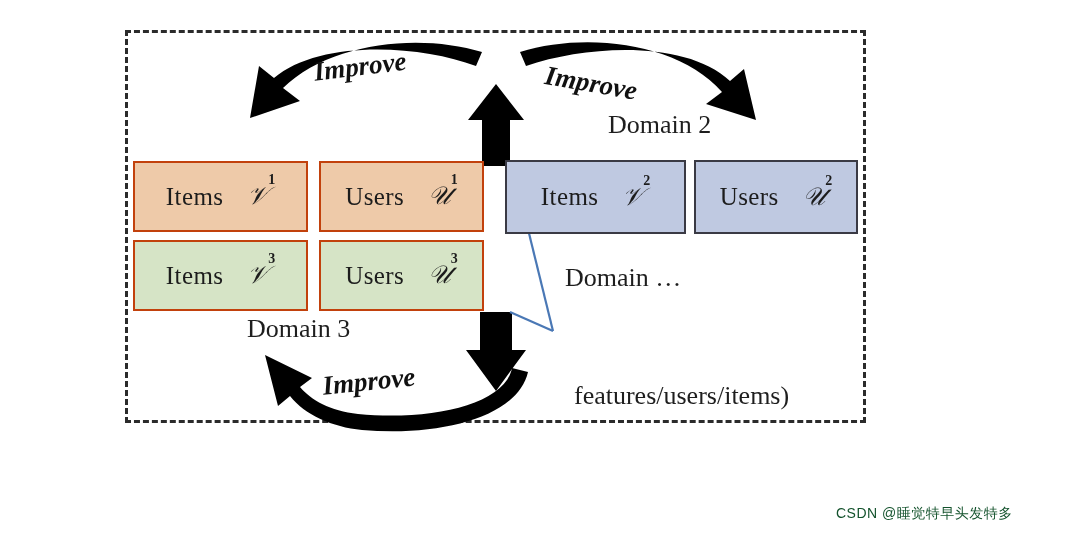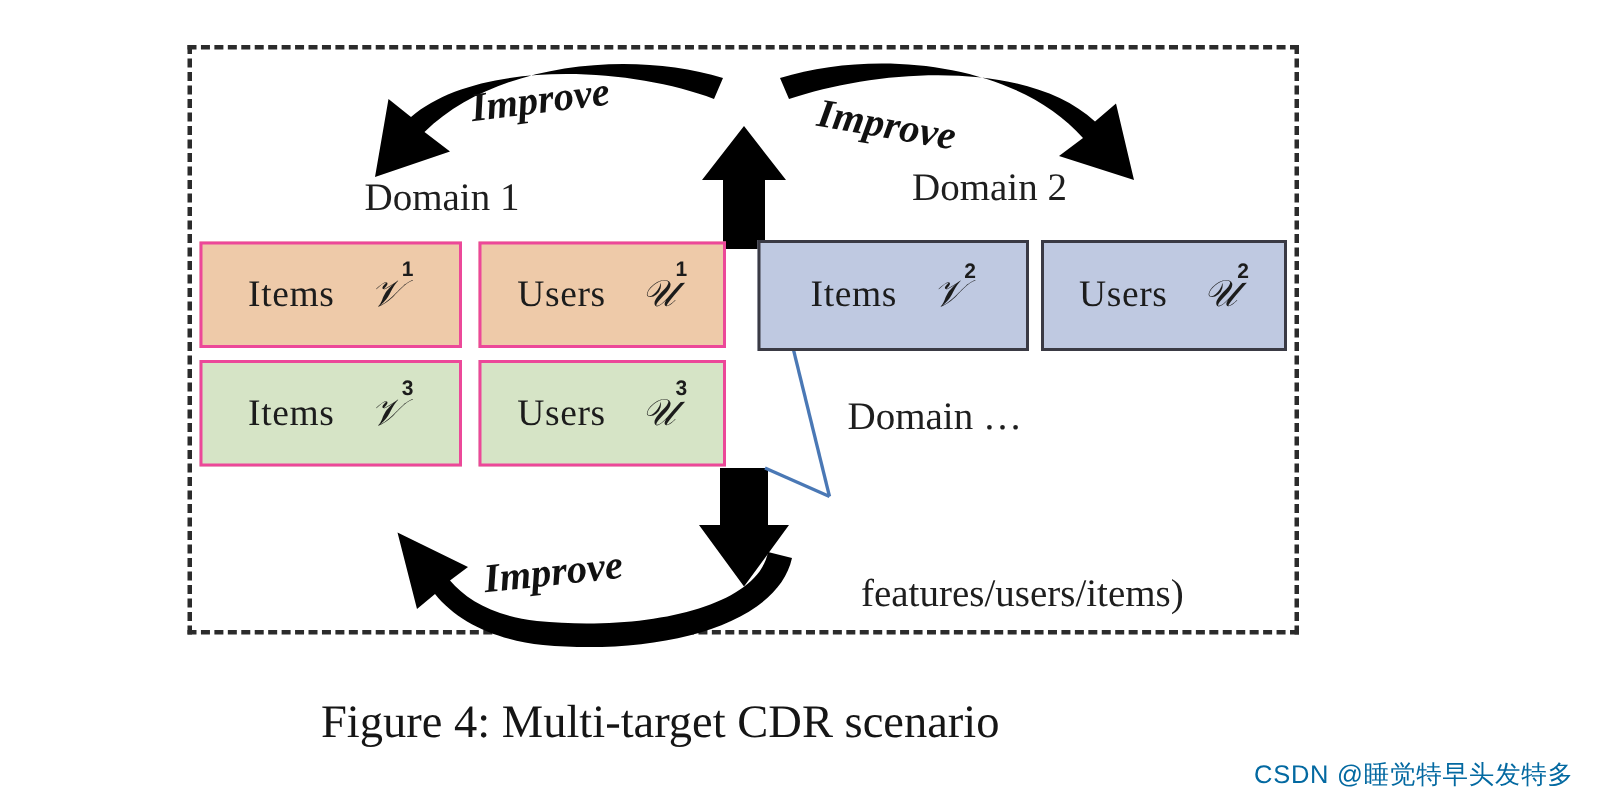--- a/index.html
+++ b/index.html
@@ -18,31 +18,31 @@
     left:125px;top:30px;
     width:741px;height:393px;
     border:3px dashed #2b2b2b;
     box-sizing:border-box;
   }
 
   
   .ebox{
     position:absolute;
     box-sizing:border-box;
-    border:2px solid #ec4899;
+    border:2px solid #c2410c;
     display:flex;
     align-items:center;
     justify-content:center;
     font-family:"Liberation Serif", serif;
     color:#1c1c1c;
     white-space:nowrap;
   }
   .ebox .lbl{font-size:25px;letter-spacing:.4px;}
   .ebox .sym{
-    font-family:Liberation Sans, sans-serif;
+    font-family:Liberation Serif, serif;
     font-style:italic;
     font-size:25px;
     margin-left:24px;
     position:relative;
   }
   .ebox .sym sup{font-size:14px;font-style:normal;font-weight:bold;top:-.75em;position:relative;}
 
   .orange{background:#eecaa9;}
   .green {background:#d6e4c6;}
   .blue  {background:#bfc9e1;border-color:#3a3a44;}
@@ -95,21 +95,21 @@
   }
 
   
   .wm{
     position:absolute;
     color:#d8d8d8;
     white-space:nowrap;
     font-family:"Liberation Sans", sans-serif;
   }
   #wm-zhihu{left:703px;top:450px;font-size:27px;letter-spacing:1px;}
-  #wm-csdn{left:836px;top:505px;font-size:17px;letter-spacing:.5px;color:#0369a1;}
+  #wm-csdn{left:836px;top:505px;font-size:14px;letter-spacing:.5px;color:#14532d;}
 
   svg.overlay{position:absolute;left:0;top:0;width:1080px;height:538px;pointer-events:none;}
 </style>
 </head>
 <body>
 
 <div id="stage">
 
   <div class="frame"></div>
 
@@ -168,22 +168,22 @@
         C 440 437, 518 417, 528 372
         Z"></path>
     </g>
 
     <g stroke="#4a78b5" stroke-width="2.2" fill="none">
       <path d="M 512 164 L 553 331"></path>
       <path d="M 510 312 L 553 331"></path>
     </g>
   </svg>
 
-  <div class="dlabel" id="lbl-domain1">Domain 1</div>
   <div class="dlabel" id="lbl-domain2">Domain 2</div>
+  <div class="dlabel" id="lbl-domain3">Domain 3</div>
   <div class="dlabel" id="lbl-domains-more">Domain …</div>
 
   <div class="ebox orange" id="box-items-v1">
     <span class="lbl">Items</span>
     <span class="sym"><i>𝒱</i><sup>1</sup></span>
   </div>
   <div class="ebox orange" id="box-users-u1">
     <span class="lbl">Users</span>
     <span class="sym"><i>𝒰</i><sup>1</sup></span>
   </div>
@@ -203,17 +203,16 @@
     <span class="lbl">Users</span>
     <span class="sym"><i>𝒰</i><sup>2</sup></span>
   </div>
 
   <div class="improve" id="improve-left">Improve</div>
   <div class="improve" id="improve-right">Improve</div>
   <div class="improve" id="improve-bottom">Improve</div>
 
   <div class="dlabel" id="lbl-overlap-2">features/users/items)</div>
 
-  <div id="caption">Figure 4: Multi-target CDR scenario</div>
 
   <div class="wm" id="wm-csdn">CSDN @睡觉特早头发特多</div>
 
 </div>
 
 </body></html>

